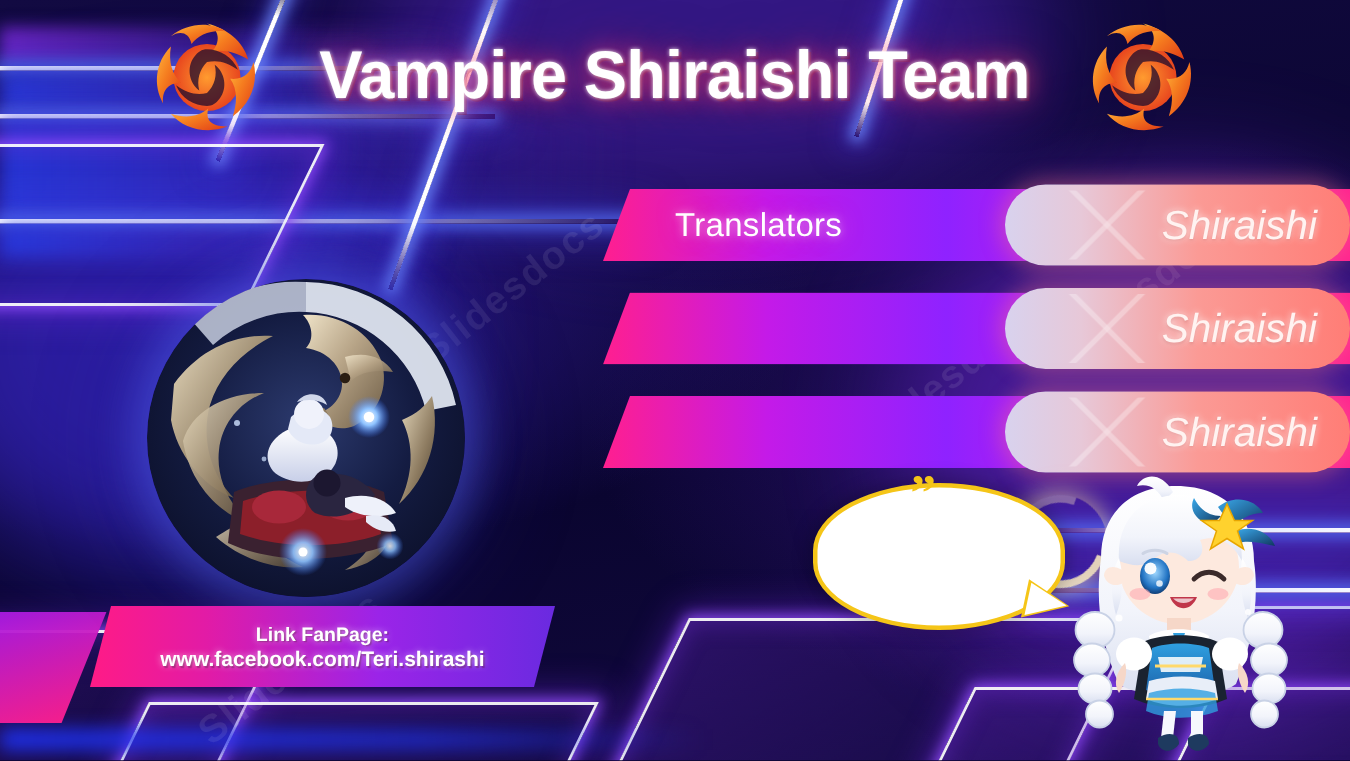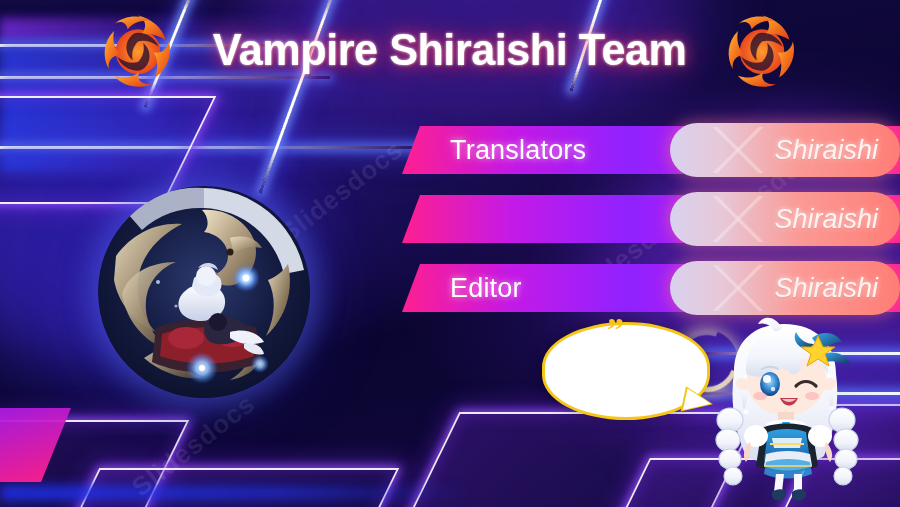--- a/index.html
+++ b/index.html
@@ -114,21 +114,21 @@
   }
   .role-bar {
     position: absolute; left: 0; top: 0; right: 0; height: 48px;
     background: linear-gradient(90deg, #ff1f8f 0%, #c41ae8 22%, #8f22ff 46%, #c41ae8 68%, #ff2090 100%);
     clip-path: polygon(18px 0, 100% 0, 100% 100%, 0 100%);
     box-shadow: 0 0 16px 2px rgba(220,40,160,0.45);
   }
   .role-label {
     position: absolute; left: 48px; top: 0; height: 48px;
     display: flex; align-items: center;
-    font-size: 27px; color: #ffffff; font-weight: 400;
+    font-size: 22px; color: #ffffff; font-weight: 400;
     text-shadow: 0 0 6px rgba(255,255,255,0.55), 0 0 14px rgba(255,120,190,0.5);
     letter-spacing: 0.2px;
     z-index: 2;
   }
   .role-pill {
     position: absolute; right: 0; top: -3px;
     width: 230px; height: 54px;
     border-radius: 27px;
     background: linear-gradient(90deg, #d8d2ee 0%, #e7c8d8 22%, #fb9a95 56%, #ff7d76 100%);
     display: flex; align-items: center; justify-content: flex-end;
@@ -415,27 +415,30 @@
 
     <div class="role-row">
       <div class="role-bar"></div>
       <div class="role-pill">
         <span class="role-value">Shiraishi</span>
       </div>
     </div>
 
     <div class="role-row">
       <div class="role-bar"></div>
-      <div class="role-label">Editor</div>
       <div class="role-pill">
         <span class="role-value">Shiraishi</span>
       </div>
     </div>
   </div>
 
+  <div id="fanpage">
+    <span class="fp-line1">Link FanPage:</span>
+    <span class="fp-line2">www.facebook.com/Teri.shirashi</span>
+  </div>
 
   <div id="bubble">
     <div id="bubble-tail-edge"></div>
     <div id="bubble-tail"></div>
     <div id="quote-mark">”</div>
   </div>
 
   <div id="moon"></div>
 
   <div id="chibi">

